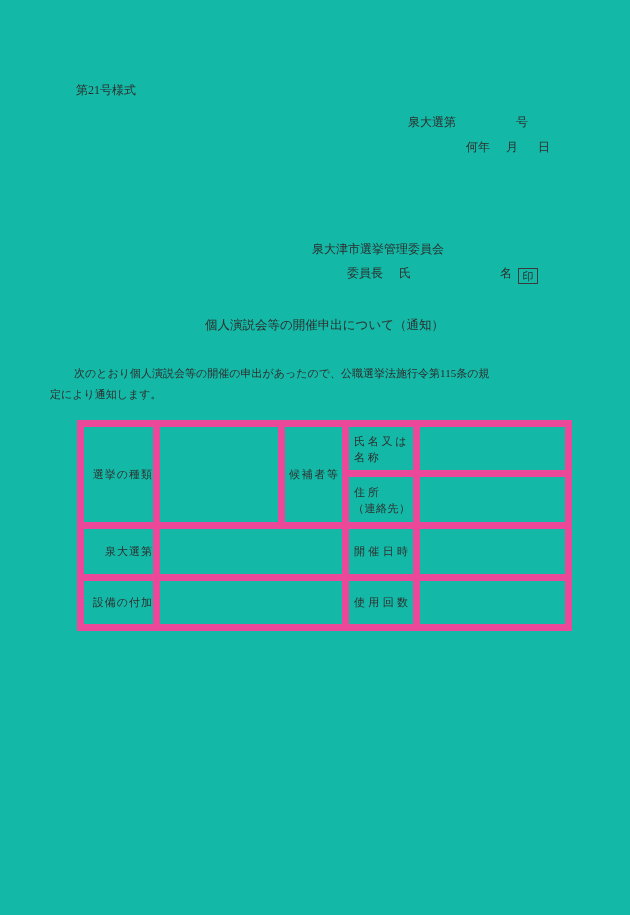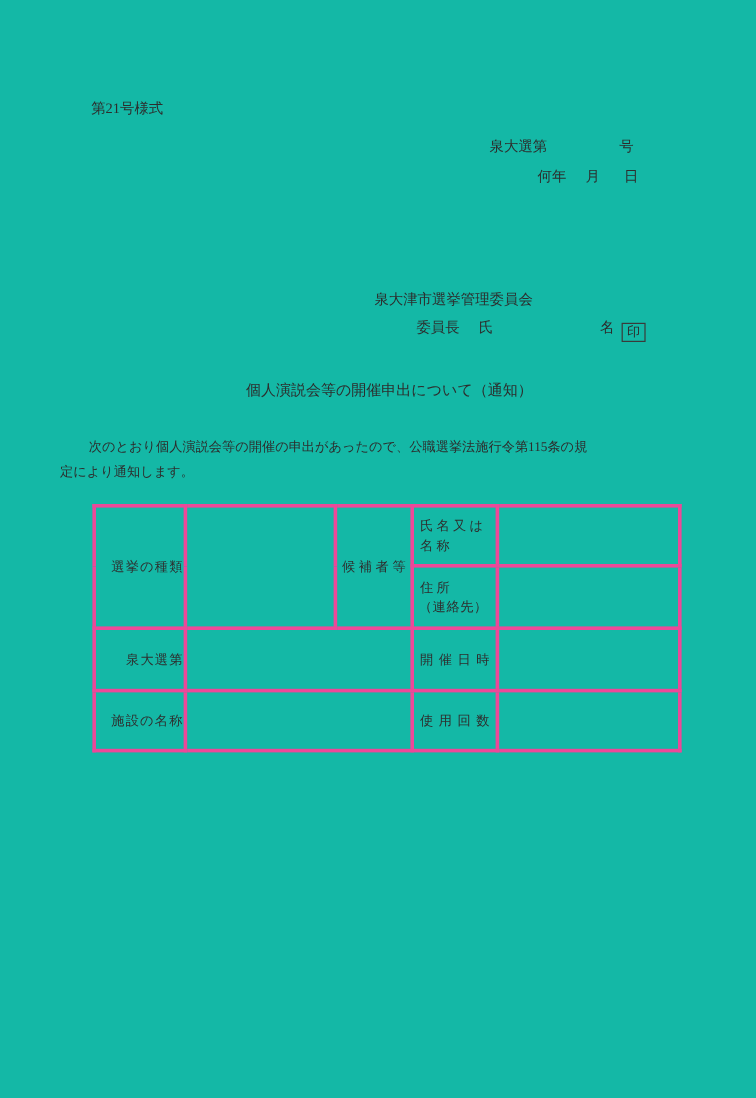--- a/index.html
+++ b/index.html
@@ -54,21 +54,21 @@
 
   table.form-table {
     position: absolute;
     left: 77px;
     top: 420px;
     border-collapse: collapse;
     table-layout: fixed;
     width: 488px;
   }
   table.form-table td {
-    border: 3px solid #ec4899;
+    border: 7px solid #ec4899;
     font-size: 11px;
     color: #2e2e2e;
     vertical-align: middle;
     overflow: hidden;
   }
   td.lbl-center { text-align: right; letter-spacing: 1px; }
   .just-row {
     display: flex;
     justify-content: space-between;
     padding: 0 5px 0 5px;
@@ -82,21 +82,21 @@
 <body>
 
 <div class="paper">
 
   <div class="abs txt-12" style="left:76px; top:83px;">第21号様式</div>
 
   <div class="abs txt-12" style="left:408px; top:115px;">
     <span>泉大選第</span><span class="gap g60"></span><span>号</span>
   </div>
 
-  <div class="abs txt-12" style="left:448px; top:140px;">
+  <div class="abs txt-12" style="left:466px; top:140px;">
     <span>何年</span><span class="gap g16"></span><span>月</span><span class="gap g20"></span><span>日</span>
   </div>
 
 
   <div class="abs txt-12" style="left:312px; top:242px;">泉大津市選挙管理委員会</div>
 
   <div class="abs txt-12" style="left:347px; top:266px;">
     <span>委員長</span><span class="gap g16"></span><span>氏</span><span class="gap g89"></span><span>名</span><span class="gap g6"></span><span class="seal-box">印</span>
   </div>
 
@@ -155,21 +155,21 @@
         <div class="just-row">
           <span>開</span>
           <span>催</span>
           <span>日</span>
           <span>時</span>
         </div>
       </td>
       <td></td>
     </tr>
     <tr style="height:50px;">
-      <td class="lbl-center">施設の名称</td>
+      <td class="lbl-center">設備の付加</td>
       <td colspan="2"></td>
       <td>
         <div class="just-row">
           <span>使</span>
           <span>用</span>
           <span>回</span>
           <span>数</span>
         </div>
       </td>
       <td></td>

